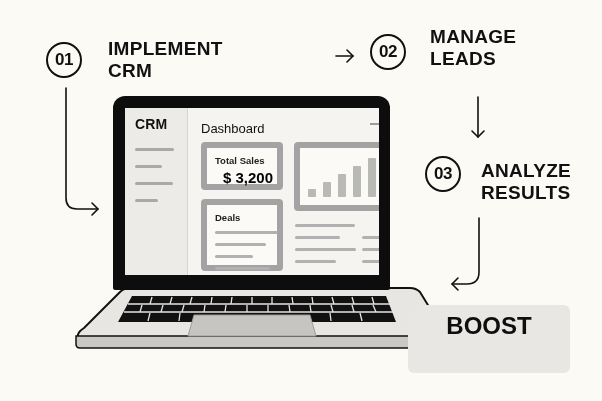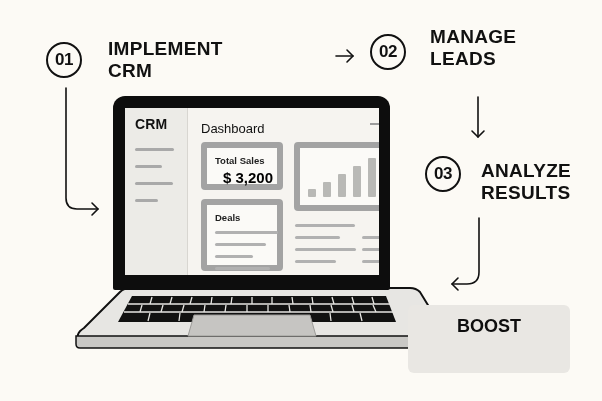--- a/index.html
+++ b/index.html
@@ -14,21 +14,21 @@
   .sb-line{position:absolute;left:10px;height:3px;background:#a9a9a9;border-radius:2px;}
   .dash-title{position:absolute;left:76px;top:13px;font-size:13px;font-weight:400;}
   .hamb{position:absolute;left:245px;top:15px;width:22px;height:2px;background:#9c9c9c;}
   .card{position:absolute;background:#fbfaf7;border:6px solid #a3a3a3;border-radius:4px;box-sizing:border-box;}
   .card-title{position:absolute;left:8px;top:7px;font-size:9.5px;font-weight:700;color:#222;}
   .card-value{position:absolute;left:8px;top:21px;font-size:15px;font-weight:700;color:#000000;margin-left:8px;}
   .gline{position:absolute;height:3px;background:#b1b1b1;border-radius:2px;}
   .bar{position:absolute;bottom:8px;width:8px;background:#b9b9b6;border-radius:1px;}
   .base{position:absolute;}
   .boost-box{position:absolute;left:408px;top:305px;width:162px;height:68px;background:#e9e7e3;border-radius:6px;}
-  .boost-text{position:absolute;left:408px;top:313px;width:162px;text-align:center;font-weight:700;font-size:18px;line-height:26px;color:#0e0e0e;}
+  .boost-text{position:absolute;left:408px;top:313px;width:162px;text-align:center;font-weight:700;font-size:24px;line-height:26px;color:#0e0e0e;}
 </style>
 </head>
 <body>
 
 <div class="step-circle" style="left:46px;top:42px;">
   <span>01</span>
 </div>
 <div class="step-label" style="left:108px;top:38px;">
   <div>IMPLEMENT</div>
   <div>CRM</div>

